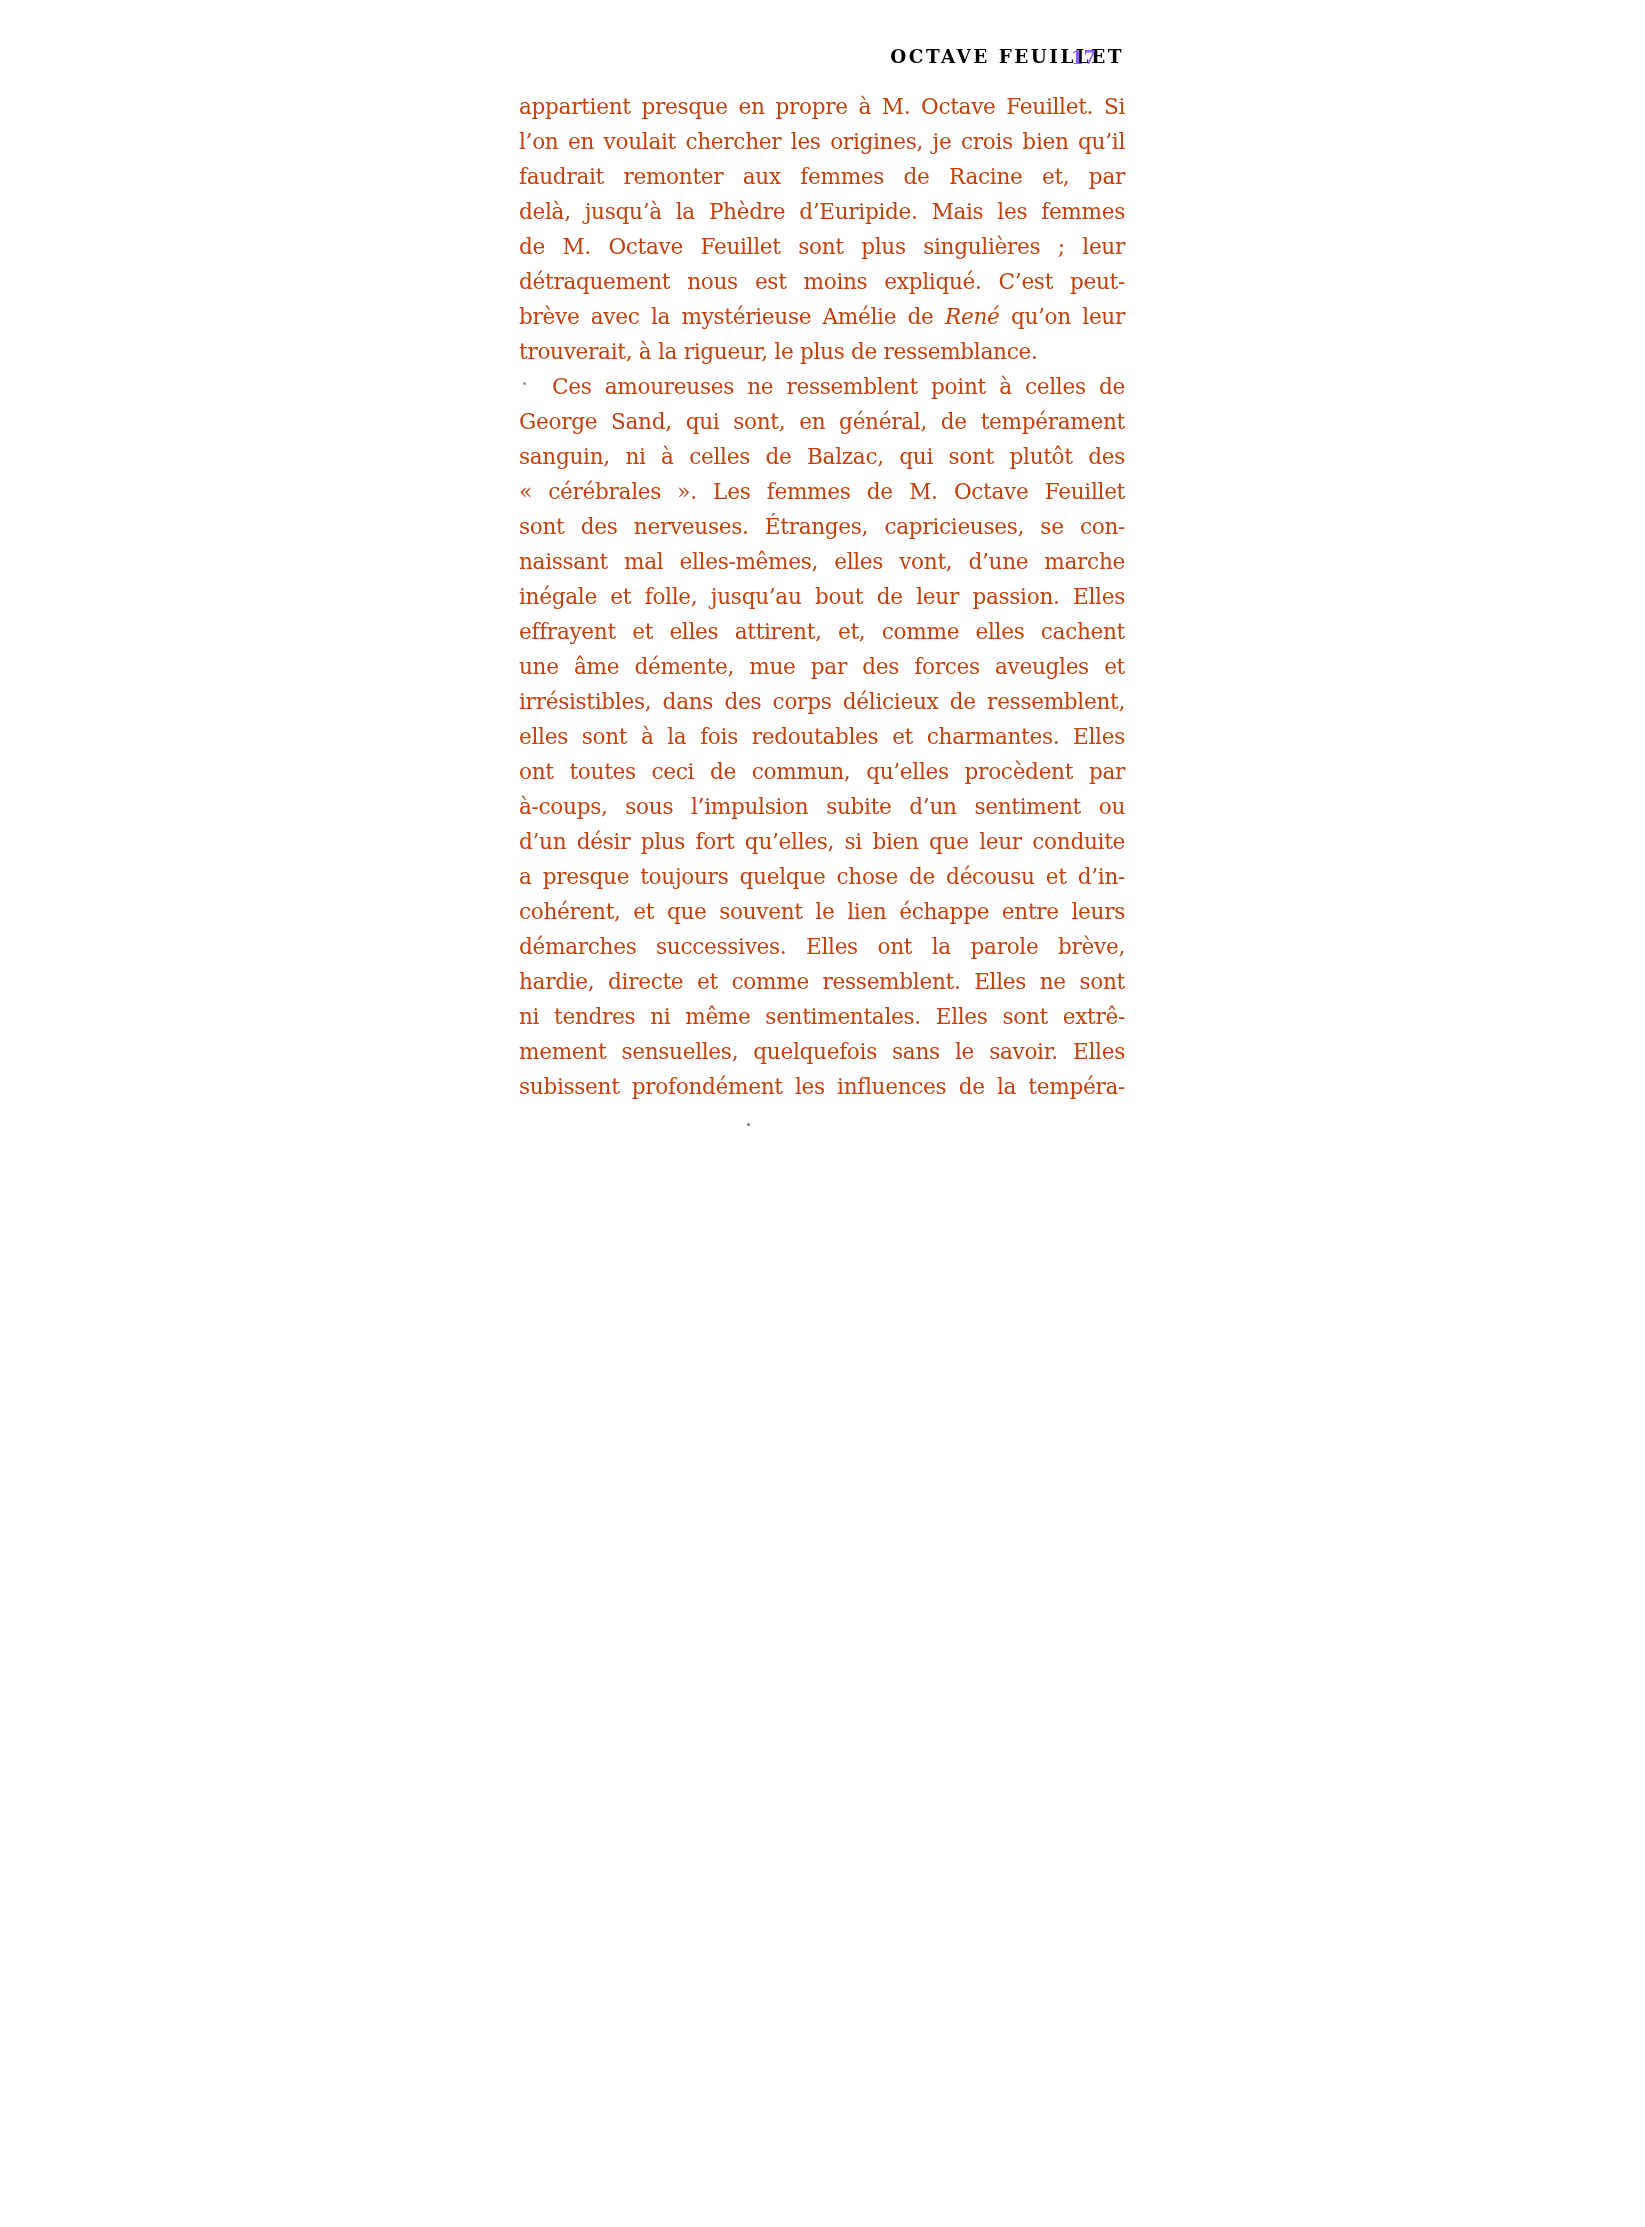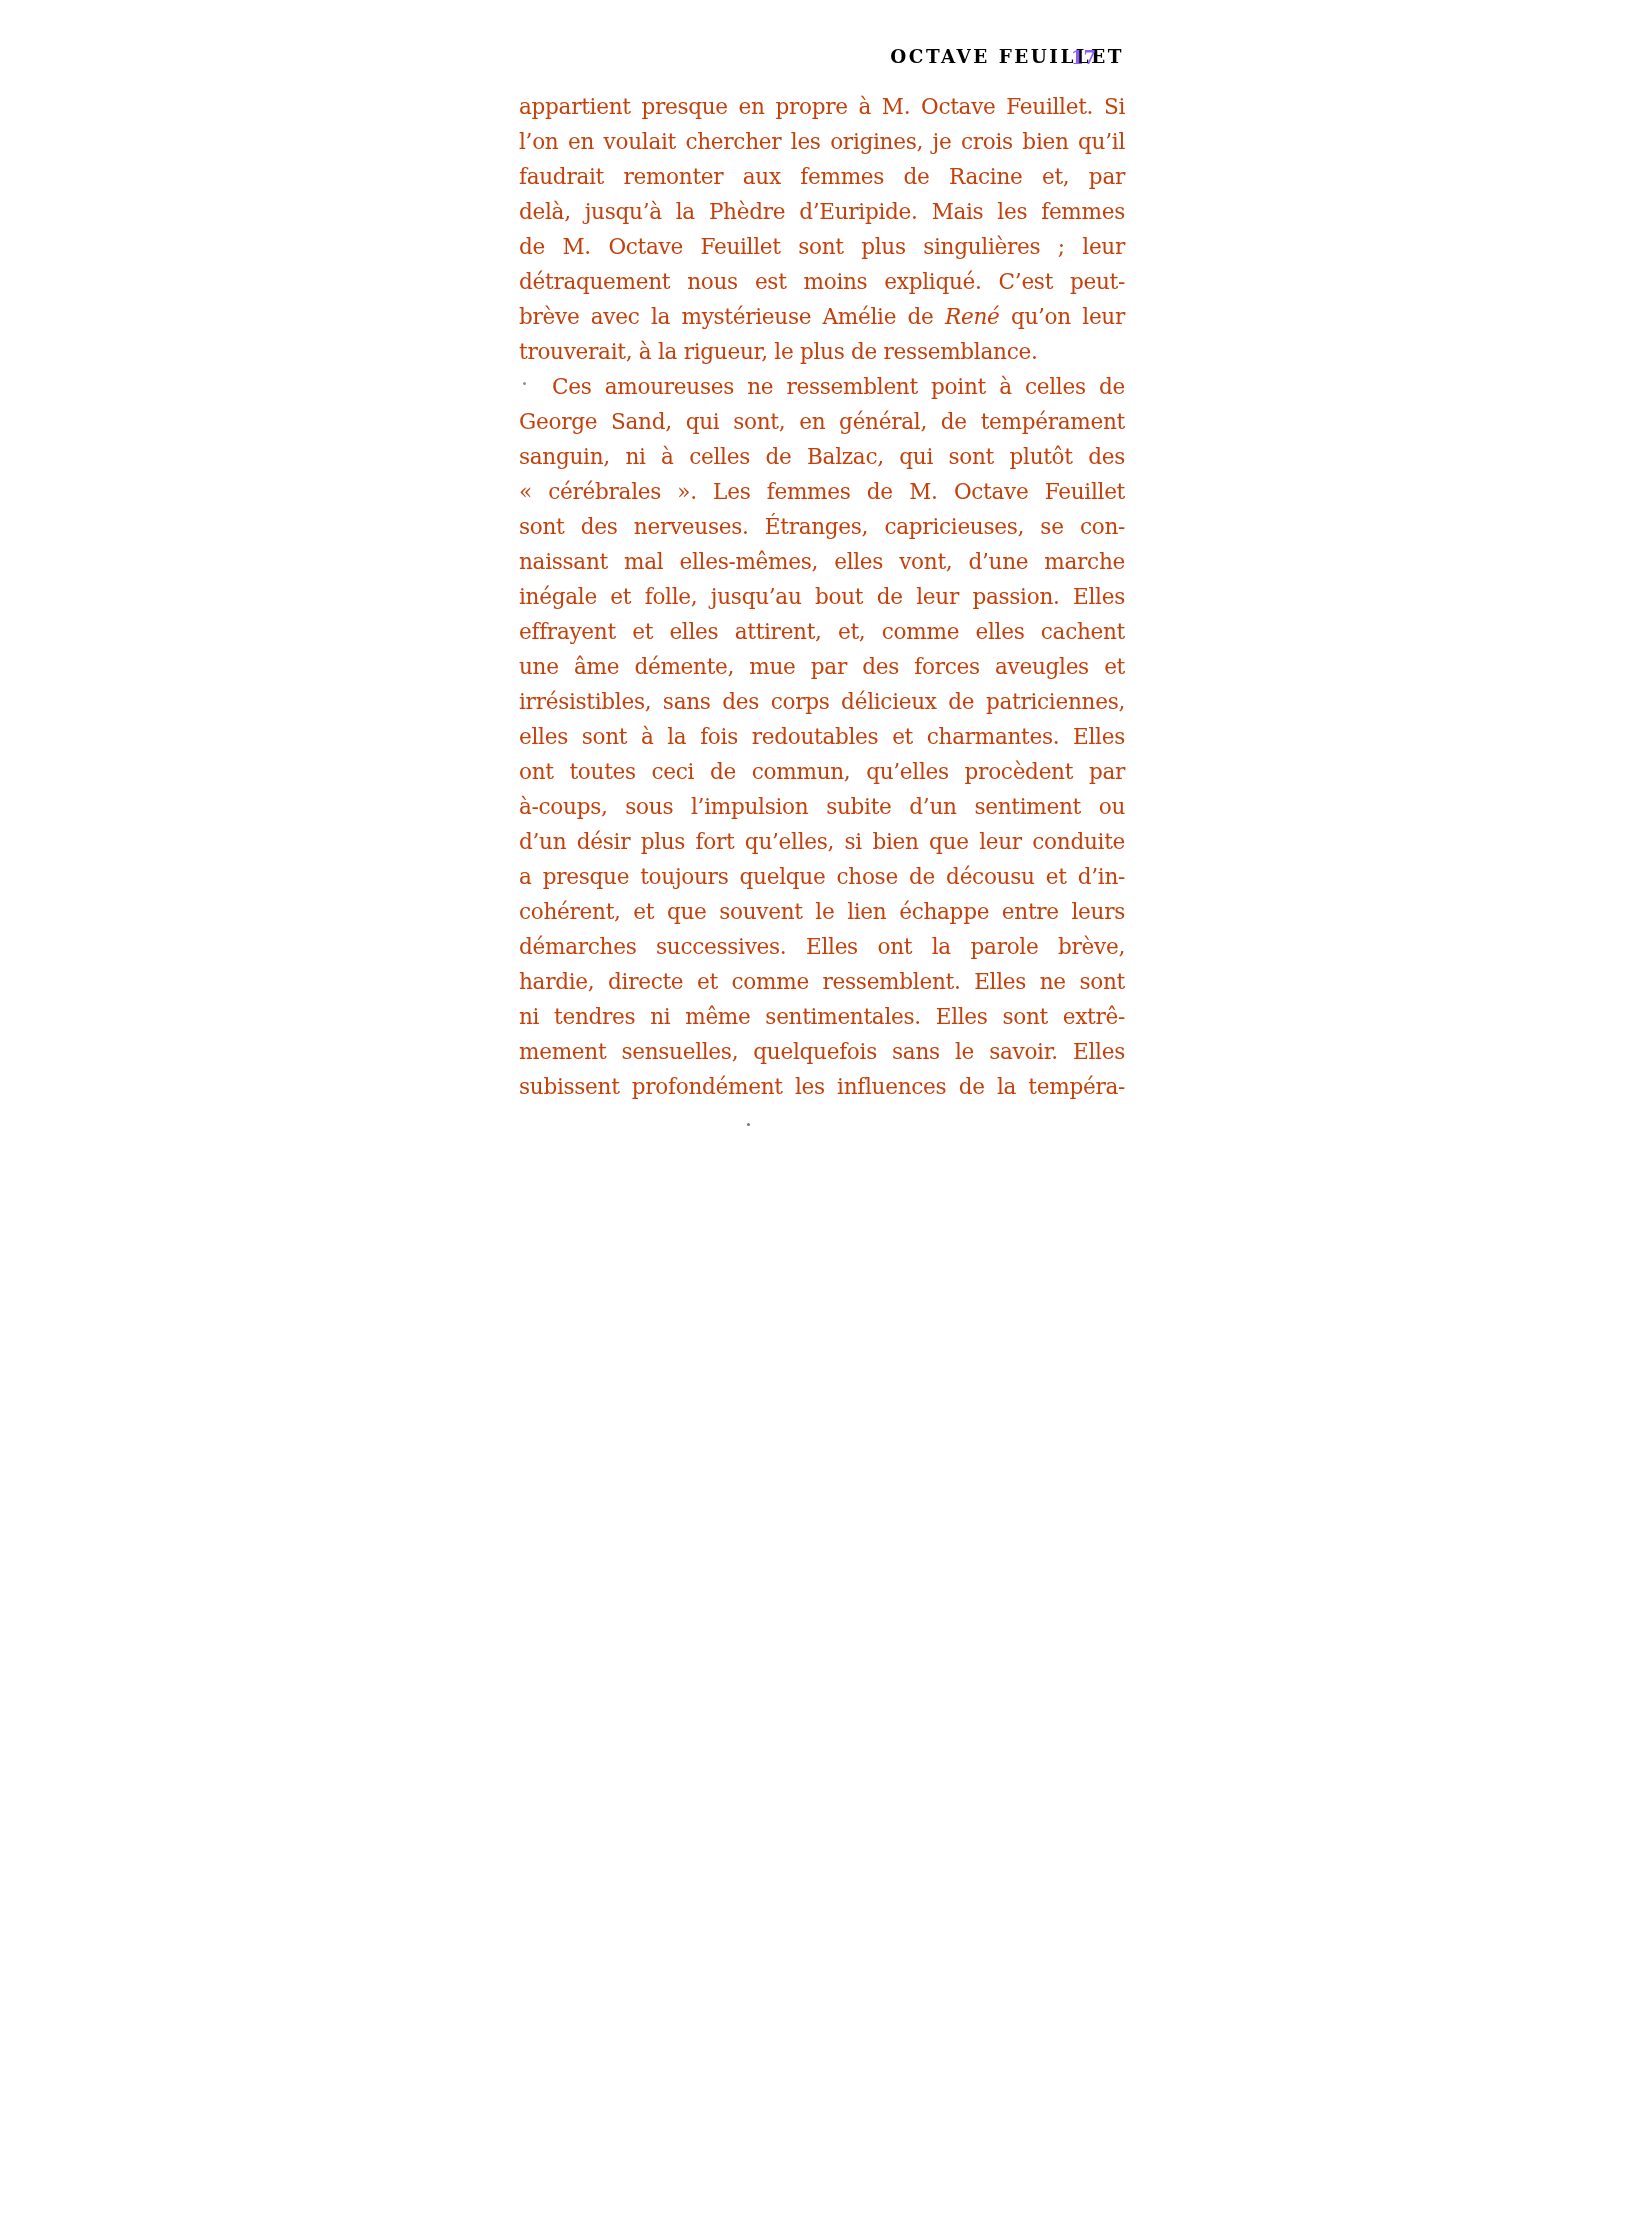--- a/index.html
+++ b/index.html
@@ -91,21 +91,21 @@
       <div class="paragraph">
         <div class="line indent"><span>Ces amoureuses ne ressemblent point à celles de</span></div>
         <div class="line"><span>George Sand, qui sont, en général, de tempérament</span></div>
         <div class="line"><span>sanguin, ni à celles de Balzac, qui sont plutôt des</span></div>
         <div class="line"><span>« cérébrales ». Les femmes de M. Octave Feuillet</span></div>
         <div class="line"><span>sont des nerveuses. Étranges, capricieuses, se con-</span></div>
         <div class="line"><span>naissant mal elles-mêmes, elles vont, d’une marche</span></div>
         <div class="line"><span>inégale et folle, jusqu’au bout de leur passion. Elles</span></div>
         <div class="line"><span>effrayent et elles attirent, et, comme elles cachent</span></div>
         <div class="line"><span>une âme démente, mue par des forces aveugles et</span></div>
-        <div class="line"><span>irrésistibles, sans des corps délicieux de patriciennes,</span></div>
+        <div class="line"><span>irrésistibles, dans des corps délicieux de ressemblent,</span></div>
         <div class="line"><span>elles sont à la fois redoutables et charmantes. Elles</span></div>
         <div class="line"><span>ont toutes ceci de commun, qu’elles procèdent par</span></div>
         <div class="line"><span>à-coups, sous l’impulsion subite d’un sentiment ou</span></div>
         <div class="line"><span>d’un désir plus fort qu’elles, si bien que leur conduite</span></div>
         <div class="line"><span>a presque toujours quelque chose de décousu et d’in-</span></div>
         <div class="line"><span>cohérent, et que souvent le lien échappe entre leurs</span></div>
         <div class="line"><span>démarches successives. Elles ont la parole brève,</span></div>
         <div class="line"><span>hardie, directe et comme ressemblent. Elles ne sont</span></div>
         <div class="line"><span>ni tendres ni même sentimentales. Elles sont extrê-</span></div>
         <div class="line"><span>mement sensuelles, quelquefois sans le savoir. Elles</span></div>

